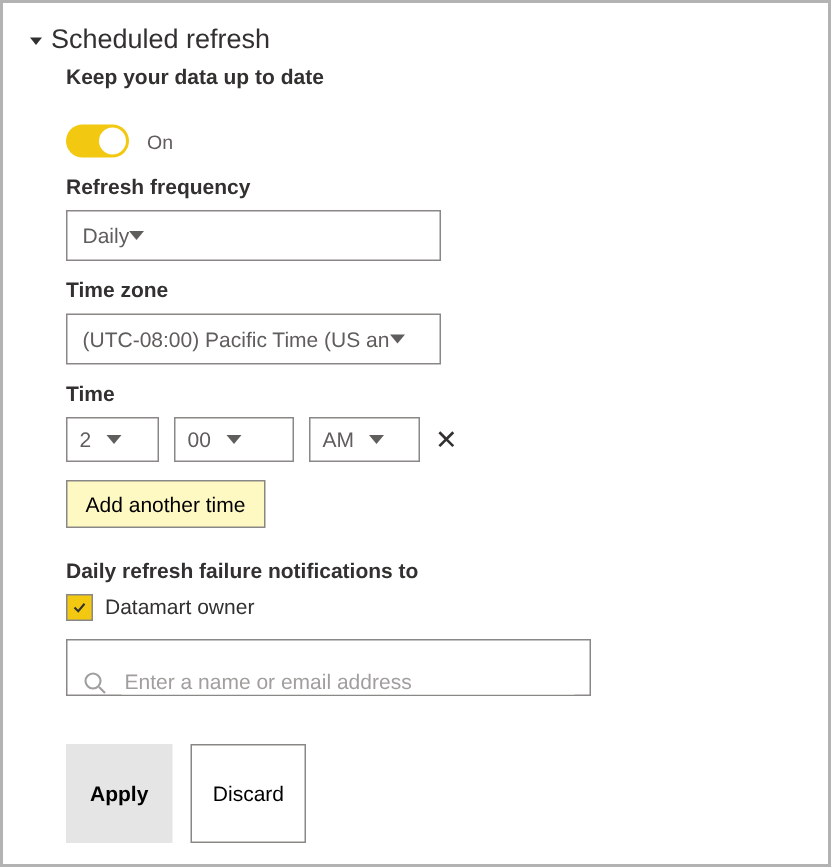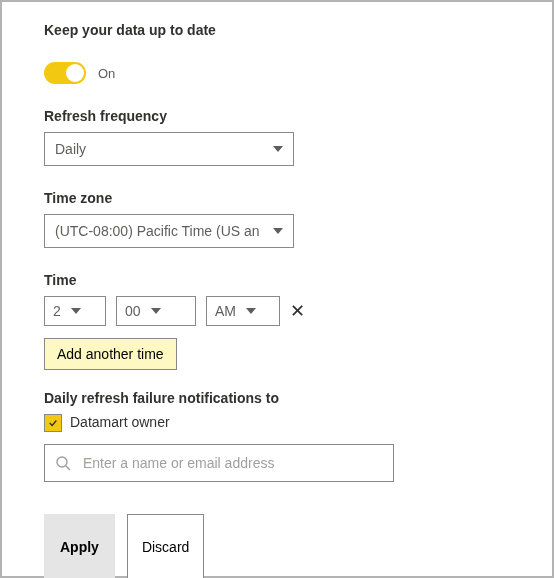--- a/index.html
+++ b/index.html
@@ -32,21 +32,21 @@
   }
   .section-title {
     font-size: 18px;
     font-weight: 400;
   }
   .indent {
     margin-left: 24px;
   }
   .sublabel {
     font-weight: 600;
-    margin-top: 24px;
+    margin-top: 11px;
     margin-bottom: 8px;
   }
   .switch-row {
     display: flex;
     align-items: center;
     gap: 12px;
     margin-top: 24px;
     text-align: right;
   }
   .switch {
@@ -67,21 +67,21 @@
     border-radius: 50%;
   }
   .switch-label { color: #605e5c; font-size: 13px; }
   .select {
     width: 250px;
     height: 34px;
     border: 1px solid #8a8886;
     padding: 0 10px;
     display: flex;
     align-items: center;
-    justify-content: space-between;
+    justify-content: flex-start;
     background: #fff;
     cursor: pointer;
     color: #605e5c;
   }
   .chev {
     width: 0; height: 0;
     border-left: 5px solid transparent;
     border-right: 5px solid transparent;
     border-top: 6px solid #605e5c;
   }
@@ -134,21 +134,21 @@
     cursor: pointer;
   }
   .checkmark {
     width: 10px; height: 10px;
   }
   .search-box {
     width: 350px;
     height: 38px;
     border: 1px solid #8a8886;
     display: flex;
-    align-items: center;
+    align-items: flex-end;
     padding: 0 10px;
     gap: 10px;
   }
   .search-input {
     border: none;
     outline: none;
     flex: 1;
     font-size: 14px;
     color: #605e5c;
   }
@@ -173,20 +173,24 @@
     padding: 24px 14px;
     cursor: pointer;
     font-size: 14px;
   }
 </style>
 </head>
 <body>
 
 <div class="frame">
 
+  <div class="section-header">
+    <span class="caret"></span>
+    <span class="section-title">Scheduled refresh</span>
+  </div>
 
   <div class="indent">
     <div class="sublabel" style="margin-top:6px">Keep your data up to date</div>
     <div class="switch-row">
       <div class="switch">
         <div class="switch-knob"></div>
       </div>
       <span class="switch-label">On</span>
     </div>
 

